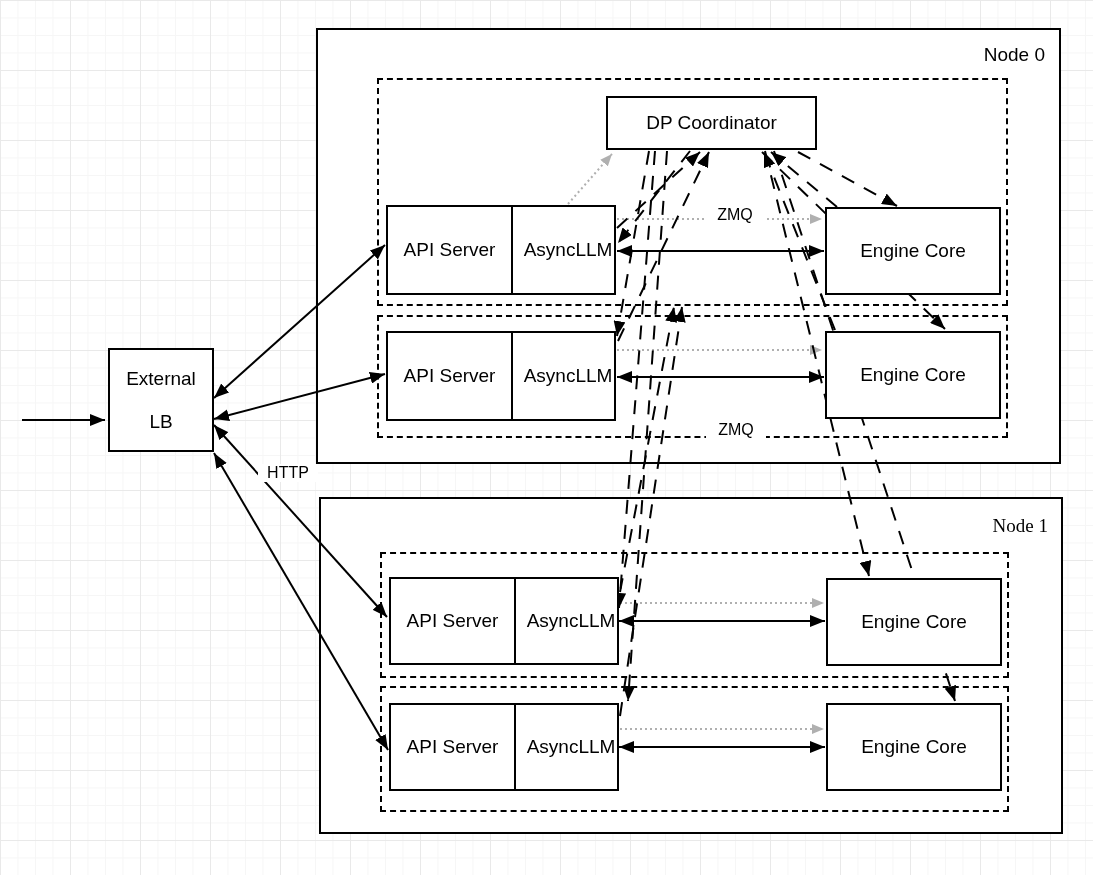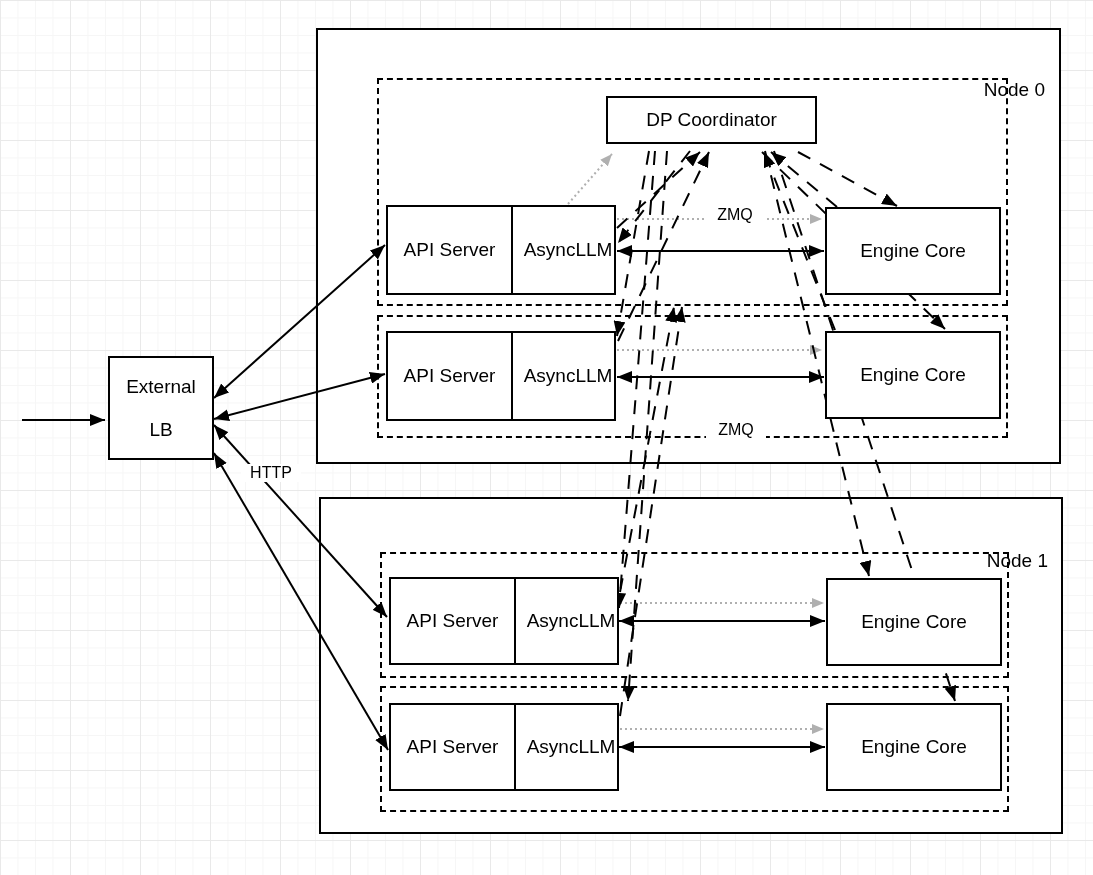--- a/index.html
+++ b/index.html
@@ -15,21 +15,21 @@
   }
   .node{position:absolute;background:#fff;border:2px solid #000;z-index:1;box-sizing:border-box;}
   .container{position:absolute;border:2px dashed #000;z-index:2;box-sizing:border-box;}
   .wires{position:absolute;left:0;top:0;z-index:3;pointer-events:none;}
   .box{position:absolute;background:#fff;border:2px solid #000;z-index:4;box-sizing:border-box;
        display:flex;align-items:center;justify-content:center;font-size:19px;}
   .combo{padding:0;}
   .combo .cell{display:flex;align-items:center;justify-content:center;height:100%;}
   .cell.api{flex:0 0 123px;}
   .cell.llm{flex:1 1 auto;border-left:2px solid #000;padding-left:9px;}
-  .node-label{position:absolute;z-index:4;font-size:19px;text-align:right;margin-top:35px;}
+  .node-label{position:absolute;z-index:4;font-size:19px;text-align:right;}
   .edge-label{position:absolute;z-index:4;font-size:16px;text-align:center;background:#fff;padding:0 2px;margin-top:35px;}
   .lb-line{line-height:26px;text-align:center;}
   .ln{stroke:#000;stroke-width:2;fill:none;}
   .dash{stroke-dasharray:14 11;}
   .dot{stroke:#b0b0b0;stroke-dasharray:2 3;}
 </style>
 </head>
 <body>
 
 <div class="canvas">
@@ -93,27 +93,27 @@
       <line class="ln dash" x1="798" y1="152" x2="897" y2="206" marker-end="url(#ab)"></line>
       <line class="ln dash" x1="837" y1="207" x2="771" y2="152" marker-end="url(#ab)"></line>
       <line class="ln dash" x1="762" y1="152" x2="945" y2="329" marker-end="url(#ab)"></line>
       <line class="ln dash" x1="835" y1="330" x2="764" y2="152" marker-end="url(#ab)"></line>
       <line class="ln dash" x1="765" y1="151" x2="869" y2="576" marker-end="url(#ab)"></line>
       <line class="ln dash" x1="774" y1="151" x2="955" y2="701" marker-end="url(#ab)"></line>
     </g>
   </svg>
 
   <div class="node-label" style="left:920px;top:44px;width:125px;">Node 0</div>
-  <div class="node-label" style="left:920px;top:515px;width:128px;">Node 1</div>
+  <div class="node-label" style="left:920px;top:515px;width:128px;font-family:Liberation Serif, serif;">Node 1</div>
 
-  <div class="box" style="left:606px;top:96px;width:211px;height:48px;">
+  <div class="box" style="left:606px;top:96px;width:211px;height:54px;">
     <span>DP Coordinator</span>
   </div>
 
-  <div class="box" style="left:108px;top:356px;width:106px;height:104px;flex-direction:column;gap:17px;">
+  <div class="box" style="left:108px;top:348px;width:106px;height:104px;flex-direction:column;gap:17px;">
     <div class="lb-line">External</div>
     <div class="lb-line">LB</div>
   </div>
 
   <div class="box combo" style="left:386px;top:205px;width:230px;height:90px;">
     <div class="cell api">
       <span>API Server</span>
     </div>
     <div class="cell llm">
       <span>AsyncLLM</span>
@@ -154,15 +154,15 @@
     <div class="cell llm">
       <span>AsyncLLM</span>
     </div>
   </div>
   <div class="box" style="left:826px;top:703px;width:176px;height:88px;">
     <span>Engine Core</span>
   </div>
 
   <div class="edge-label" style="left:705px;top:171px;width:56px;">ZMQ</div>
   <div class="edge-label" style="left:706px;top:386px;width:56px;">ZMQ</div>
-  <div class="edge-label" style="left:241px;top:429px;width:56px;">HTTP</div>
+  <div class="edge-label" style="left:258px;top:429px;width:56px;">HTTP</div>
 
 </div>
 
 </body></html>

